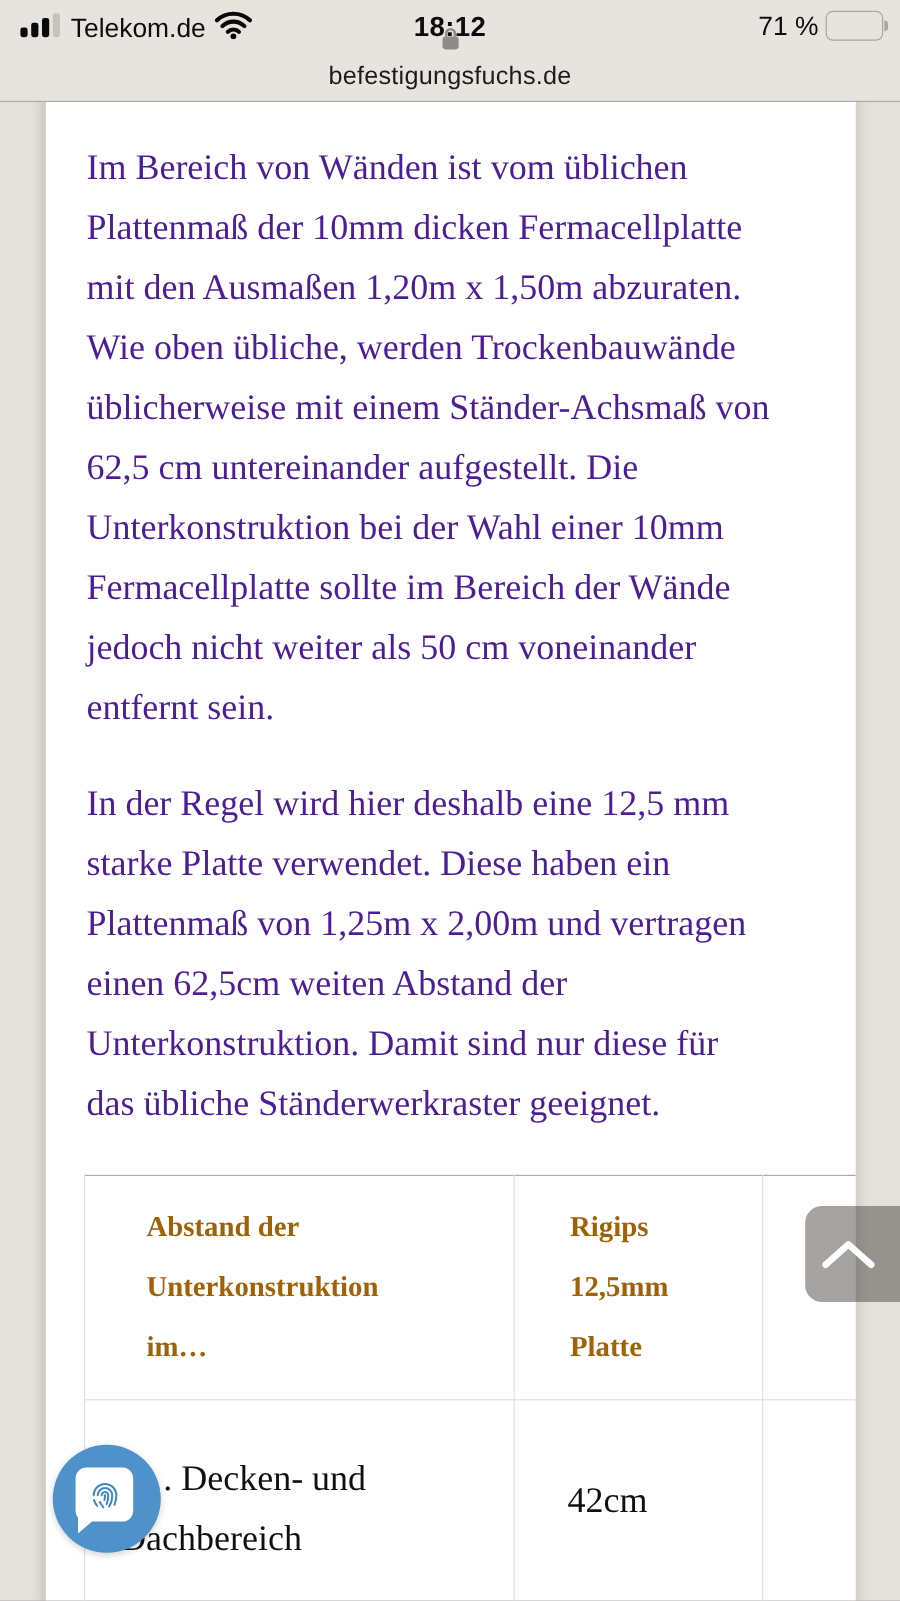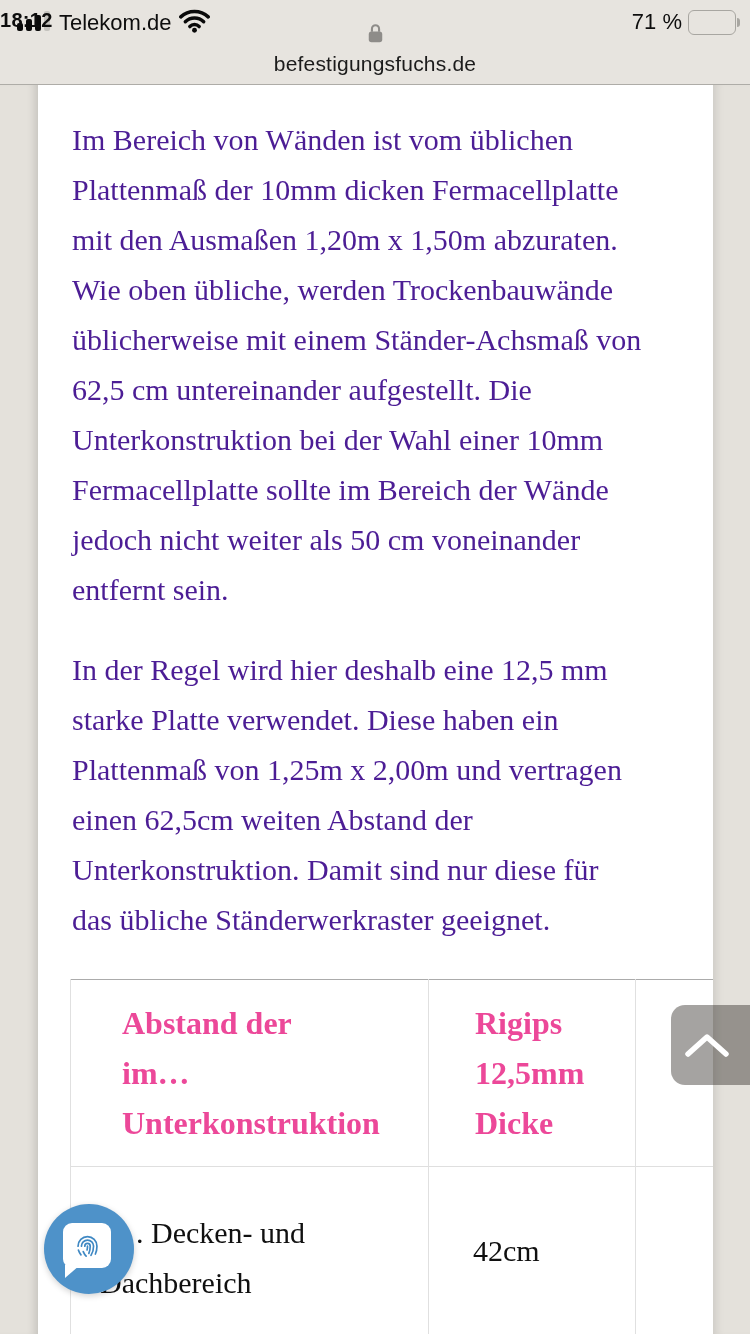--- a/index.html
+++ b/index.html
@@ -8,26 +8,26 @@
     background:#fff;font-family:"Liberation Sans",sans-serif;
     -webkit-font-smoothing:antialiased;
   }
   
   .chrome{
     position:absolute;left:0;top:0;width:750px;height:85px;box-sizing:border-box;
     background:#E7E4DF;border-bottom:1px solid #AEACA7;z-index:30;
   }
   .status-row{position:absolute;left:0;top:6px;width:100%;height:32px;}
   .time{
-    position:absolute;left:0;top:3px;width:100%;text-align:left;
-    font-size:20px;font-weight:600;color:#0D0D0D;letter-spacing:.3px;
+    position:absolute;left:0;top:3px;width:100%;text-align:center;
+    font-size:23px;font-weight:600;color:#0D0D0D;letter-spacing:.3px;
   }
   .sb-left{position:absolute;left:16px;top:3px;display:flex;align-items:center;gap:7px;justify-content:flex-end;}
   .carrier{font-size:22px;color:#0D0D0D;}
-  .sb-right{position:absolute;right:10px;top:3px;display:flex;align-items:flex-end;gap:6px;}
+  .sb-right{position:absolute;right:10px;top:3px;display:flex;align-items:flex-start;gap:6px;}
   .batt-label{font-size:22px;color:#0D0D0D;}
   .battery{display:flex;align-items:center;}
   .batt-body{
     width:43px;height:20px;border:1.5px solid #A8A6A1;border-radius:6px;
     padding:1.5px;box-sizing:content-box;
   }
   .batt-fill{height:100%;background:#0A0A0A;border-radius:3px;}
   .batt-nub{width:3px;height:9px;background:#A8A6A1;border-radius:0 3px 3px 0;margin-left:1px;}
   .url-row{
     position:absolute;left:0;bottom:8px;width:100%;text-align:center;
@@ -47,23 +47,23 @@
   }
   .para1{left:72px;top:115px;}
   .para2{left:72px;top:645px;}
   
   .tline{position:absolute;background:#E0E0E0;z-index:8;}
   .t-top{left:70px;top:979px;width:643px;height:1px;background:#ABABAB;}
   .t-sep{left:70px;top:1166px;width:643px;height:1px;background:#DFDFDF;}
   .t-v{top:979px;width:1px;height:355px;}
   .t-v1{left:70px;} .t-v2{left:428px;} .t-v3{left:635px;}
   .th-block{
-    position:absolute;z-index:10;color:#ec4899;font-weight:bold;
+    position:absolute;z-index:10;color:#a16207;font-weight:bold;
     font-family:"Liberation Serif","DejaVu Serif",serif;
-    font-size:32px;line-height:50px;white-space:nowrap;top:998px;
+    font-size:24px;line-height:50px;white-space:nowrap;top:998px;
   }
   .th-col1{left:122px;} .th-col2{left:475px;}
   .td-text{
     position:absolute;z-index:10;color:#101010;
     font-family:"Liberation Serif","DejaVu Serif",serif;
     font-size:30px;line-height:50px;white-space:nowrap;
   }
   .td-c1-l1{left:136px;top:1208px;}
   .td-c1-l2{left:100px;top:1258px;}
   .td-c2{left:473px;top:1226px;}
@@ -164,27 +164,27 @@
   </div>
 
   <div class="tline t-top"></div>
   <div class="tline t-sep"></div>
   <div class="tline t-v t-v1"></div>
   <div class="tline t-v t-v2"></div>
   <div class="tline t-v t-v3"></div>
 
   <div class="th-block th-col1">
     <div>Abstand der</div>
+    <div>Unterkonstruktion</div>
     <div>im…</div>
-    <div>Unterkonstruktion</div>
   </div>
   <div class="th-block th-col2">
     <div>Rigips</div>
     <div>12,5mm</div>
-    <div>Dicke</div>
+    <div>Platte</div>
   </div>
 
   <div class="td-text td-c1-l1">. Decken- und</div>
   <div class="td-text td-c1-l2">Dachbereich</div>
   <div class="td-text td-c2">42cm</div>
   <div class="td-text td-frag">4</div>
 
   <button class="scroll-top">
     <span>
       <svg width="46" height="28" viewBox="0 0 46 28">

